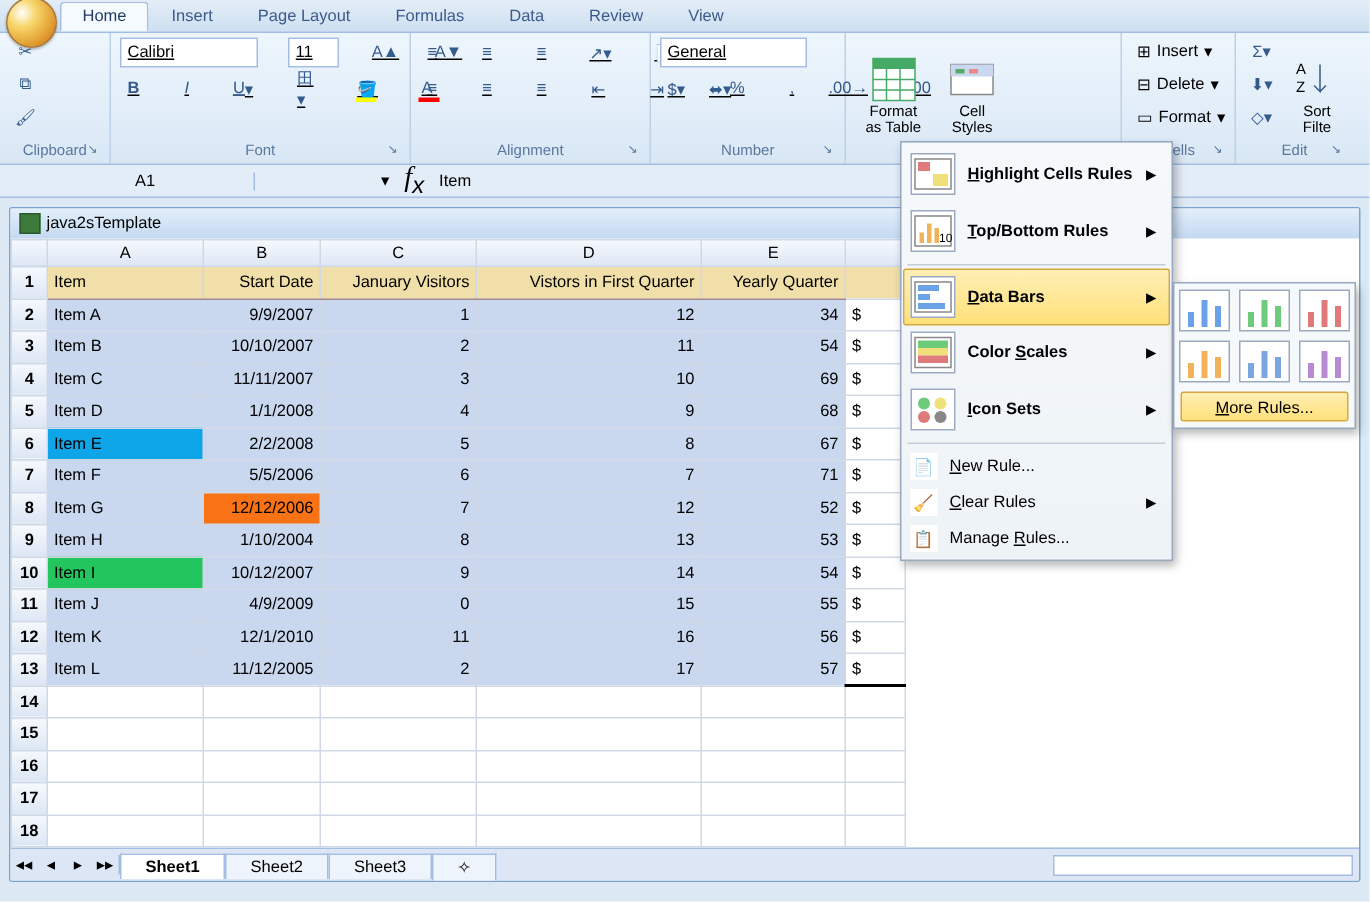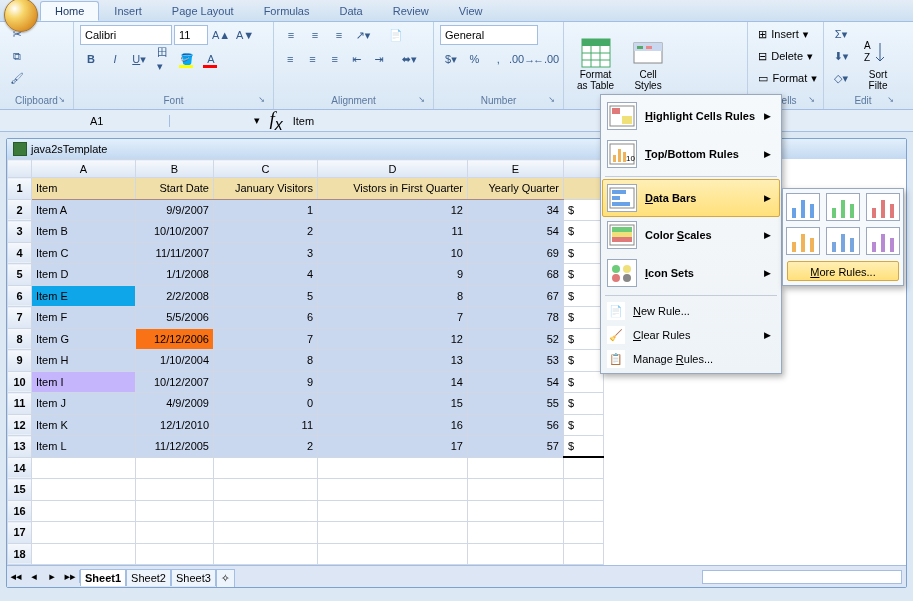--- a/index.html
+++ b/index.html
@@ -14,21 +14,21 @@
 
 .ribbon { display: flex; background: linear-gradient(#eef6fd,#d9e7f5); border-bottom: 1px solid #a3bde3; height: 88px; }
 .group { border-right: 1px solid #bcd0e8; padding: 2px 6px 2px 6px; display: flex; flex-direction: column; justify-content: space-between; }
 .group-body { display: flex; gap: 4px; flex: 1; }
 .group-label { text-align: center; color: #5a789e; font-size: 10px; padding: 1px 0; position: relative; }
 .group-label::after { content: "↘"; font-size: 8px; position: absolute; right: 2px; top: 1px; color: #5a789e; }
 .big-btn { display: flex; flex-direction: column; align-items: center; justify-content: flex-end; padding: 2px 6px; border: 1px solid transparent; border-radius: 3px; cursor: pointer; min-width: 44px; }
 .big-btn .ico { width: 32px; height: 32px; }
 .big-btn .lbl { font-size: 10px; text-align: center; white-space: pre-line; }
 .big-btn.active { background: linear-gradient(#ffe39a,#ffc94f); border-color: #c79a2e; }
-.mini-row { display: flex; gap: 2px; align-items: center; height: 22px; }
+.mini-row { display: flex; gap: 20px; align-items: center; height: 22px; text-decoration: underline; }
 .mini-btn, .mini-sel, .mini-combo { border: 1px solid #a3bde3; background: #fff; height: 20px; font-size: 11px; padding: 0 4px; }
 .mini-btn { background: transparent; border-color: transparent; width: 22px; display: flex; align-items: center; justify-content: center; cursor: pointer; border-radius: 2px; color: #355a8c; }
 .font-stack { display: flex; flex-direction: column; gap: 2px; }
 .side-btn { display: flex; align-items: center; gap: 4px; height: 20px; padding: 0 4px; cursor: pointer; }
 
 
 .fbar { display: flex; align-items: center; background: #e3edf7; border-bottom: 1px solid #a3bde3; height: 22px; }
 .fbar .namebox { width: 170px; border-right: 1px solid #a3bde3; padding-left: 90px; font-size: 11px; display: flex; align-items: center; }
 .fbar .btns { display: flex; gap: 2px; padding: 0 4px; }
 .fbar .fx { font-style: italic; font-family: serif; font-size: 19px; padding: 0 6px; }
@@ -44,21 +44,21 @@
 .sheet thead th { background: linear-gradient(#f6f9fd,#dce6f4); text-align: center; font-weight: normal; height: 18px; }
 .rowhdr { background: linear-gradient(#f6f9fd,#dce6f4); text-align: center; width: 24px; }
 .sheet td { background: #fff; }
 .colA { width: 104px; } .colB { width: 78px; } .colC { width: 104px; } .colD { width: 150px; } .colE { width: 96px; } .colF { width: 40px; }
 .num { text-align: right; }
 
 
 .sheetbar { display: flex; align-items: center; border-top: 1px solid #a3bde3; height: 22px; background: #dce6f4; }
 .sheetnav { display: flex; border-right: 1px solid #a3bde3; }
 .sheetnav span { width: 18px; text-align: center; cursor: pointer; }
-.sheettab { padding: 2px 4px; background: #eef4fb; border: 1px solid #a3bde3; border-bottom: none; margin-top: 2px; font-size: 11px; cursor: pointer; }
+.sheettab { padding: 2px 16px; background: #eef4fb; border: 1px solid #a3bde3; border-bottom: none; margin-top: 2px; font-size: 11px; cursor: pointer; }
 .sheettab.active { background: #fff; font-weight: bold; }
 
 
 .dropdown { position: absolute; left: 600px; top: 94px; width: 182px; background: linear-gradient(#f6f9fb,#eef3f7); border: 1px solid #98a8bf; box-shadow: 2px 3px 6px rgba(0,0,0,.3); padding: 2px; z-index: 20; }
 .dd-item { display: flex; align-items: center; height: 38px; padding: 0 8px 0 4px; gap: 8px; cursor: pointer; position: relative; }
 .dd-item:hover, .dd-item.hover { background: linear-gradient(#ffefb5,#ffe07a); border: 1px solid #d7a83e; border-radius: 2px; margin: -1px; }
 .dd-item .dd-ico { width: 30px; height: 28px; border: 1px solid #9aa9bf; background: #fff; display: flex; align-items: center; justify-content: center; }
 .dd-item .dd-lbl { flex: 1; font-weight: bold; font-size: 11px; }
 .dd-item .arrow { font-size: 9px; }
 .dd-sep { height: 1px; background: #c3ccd9; margin: 3px 2px; }
@@ -306,21 +306,21 @@
             <td class="colD num" style="background:#c9d8ef">8</td>
             <td class="colE num" style="background:#c9d8ef">67</td>
             <td class="colF">$</td>
           </tr>
           <tr>
             <th class="rowhdr">7</th>
             <td class="colA" style="background:#c9d8ef">Item F</td>
             <td class="colB num" style="background:#c9d8ef">5/5/2006</td>
             <td class="colC num" style="background:#c9d8ef">6</td>
             <td class="colD num" style="background:#c9d8ef">7</td>
-            <td class="colE num" style="background:#c9d8ef">78</td>
+            <td class="colE num" style="background:#c9d8ef">71</td>
             <td class="colF">$</td>
           </tr>
           <tr>
             <th class="rowhdr">8</th>
             <td class="colA" style="background:#c9d8ef">Item G</td>
             <td class="colB num" style="background:#f97316">12/12/2006</td>
             <td class="colC num" style="background:#c9d8ef">7</td>
             <td class="colD num" style="background:#c9d8ef">12</td>
             <td class="colE num" style="background:#c9d8ef">52</td>
             <td class="colF">$</td>
@@ -329,21 +329,21 @@
             <th class="rowhdr">9</th>
             <td class="colA" style="background:#c9d8ef">Item H</td>
             <td class="colB num" style="background:#c9d8ef">1/10/2004</td>
             <td class="colC num" style="background:#c9d8ef">8</td>
             <td class="colD num" style="background:#c9d8ef">13</td>
             <td class="colE num" style="background:#c9d8ef">53</td>
             <td class="colF">$</td>
           </tr>
           <tr>
             <th class="rowhdr">10</th>
-            <td class="colA" style="background:#c4b5fd">Item I</td>
+            <td class="colA" style="background:#22c55e">Item I</td>
             <td class="colB num" style="background:#c9d8ef">10/12/2007</td>
             <td class="colC num" style="background:#c9d8ef">9</td>
             <td class="colD num" style="background:#c9d8ef">14</td>
             <td class="colE num" style="background:#c9d8ef">54</td>
             <td class="colF">$</td>
           </tr>
           <tr>
             <th class="rowhdr">11</th>
             <td class="colA" style="background:#c9d8ef">Item J</td>
             <td class="colB num" style="background:#c9d8ef">4/9/2009</td>

